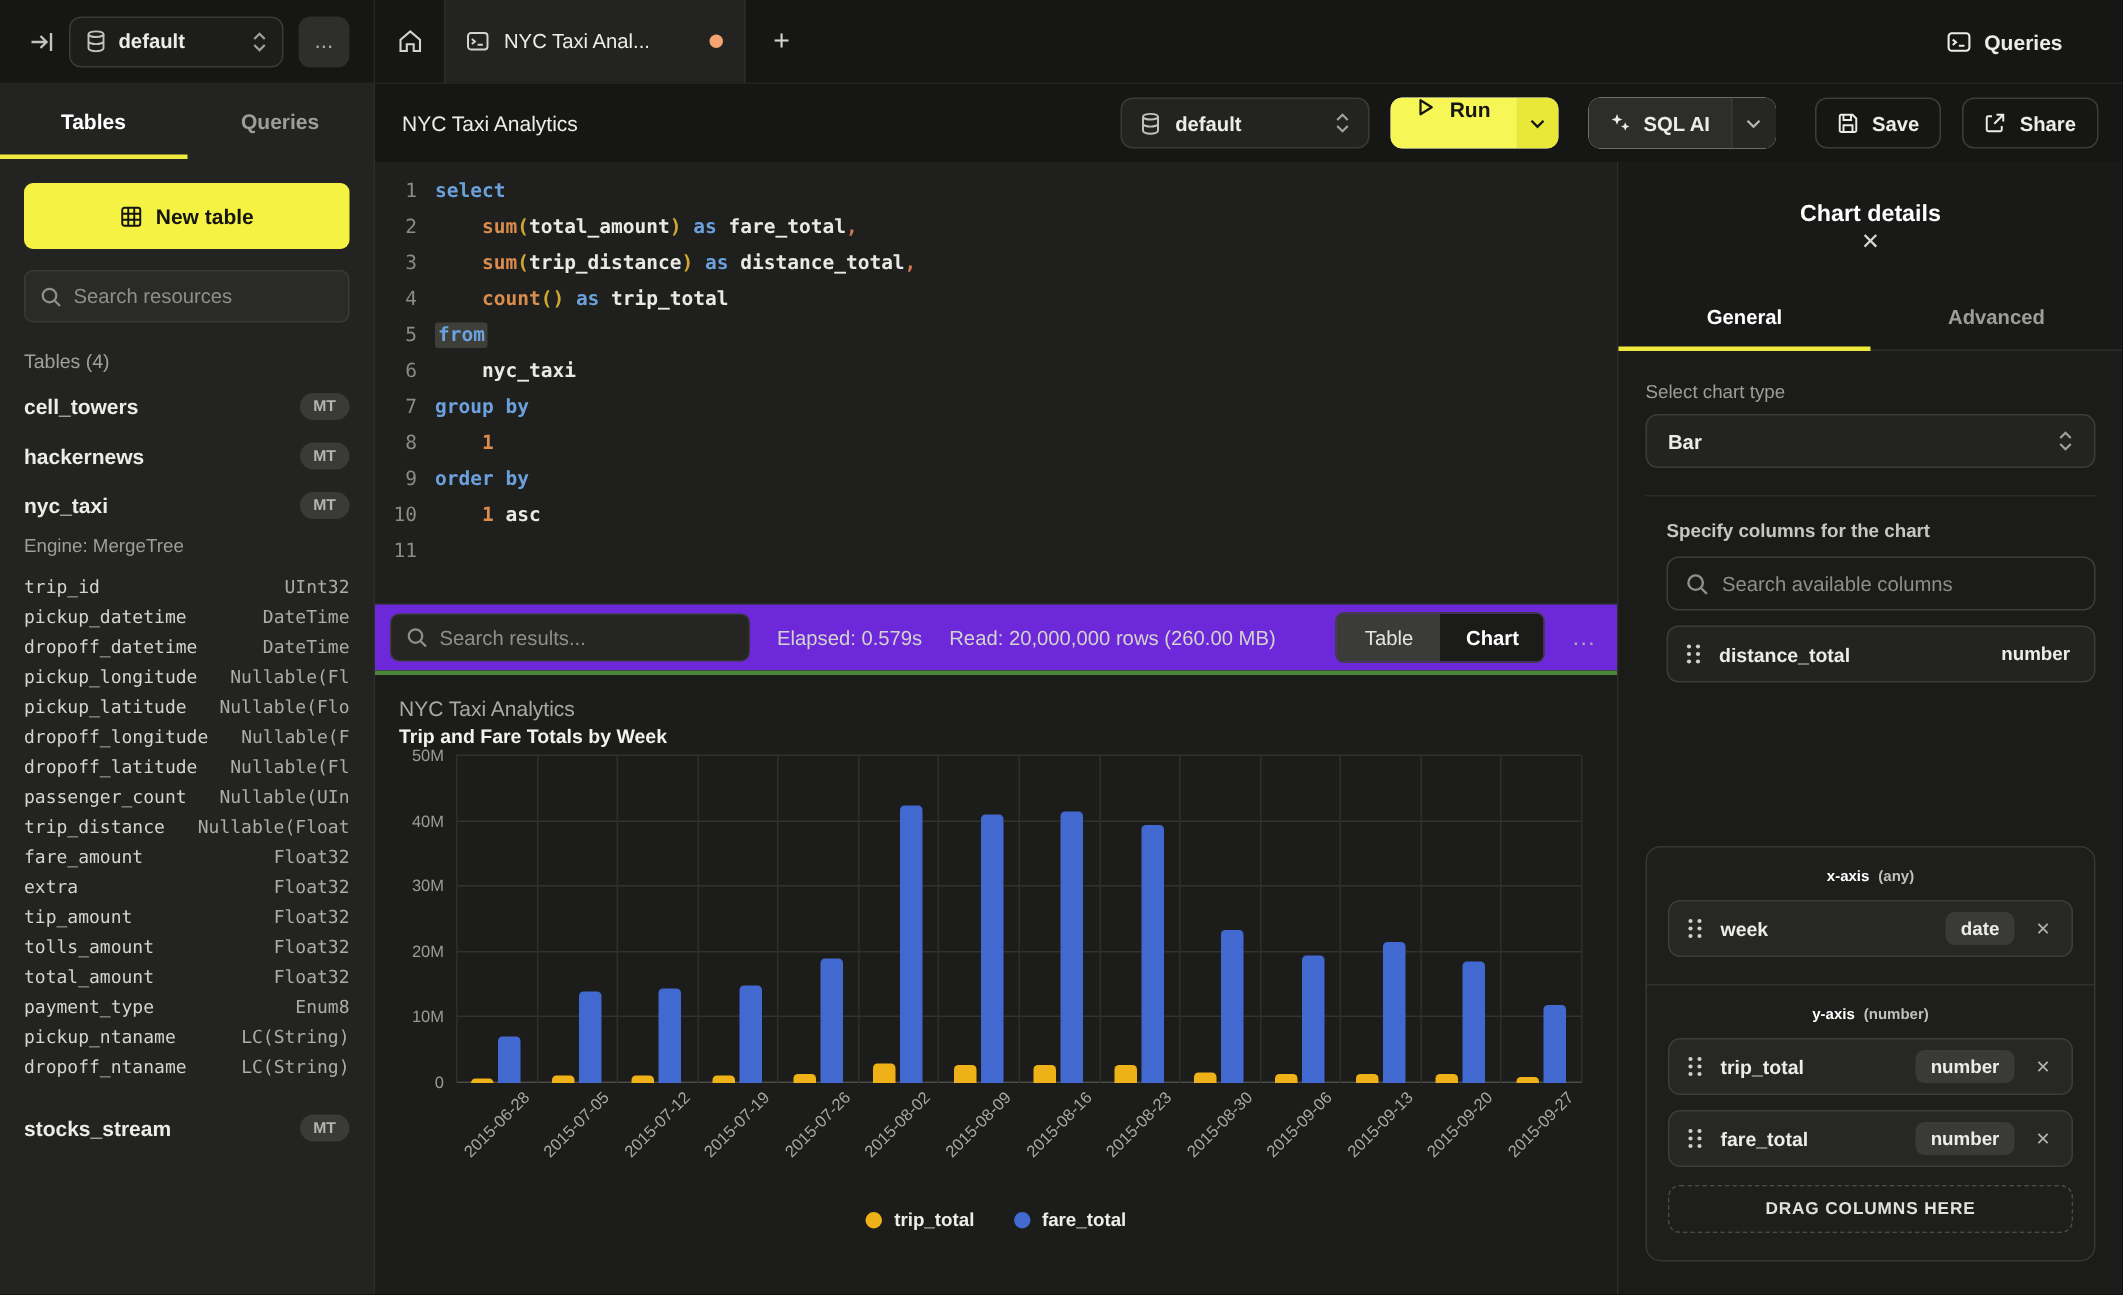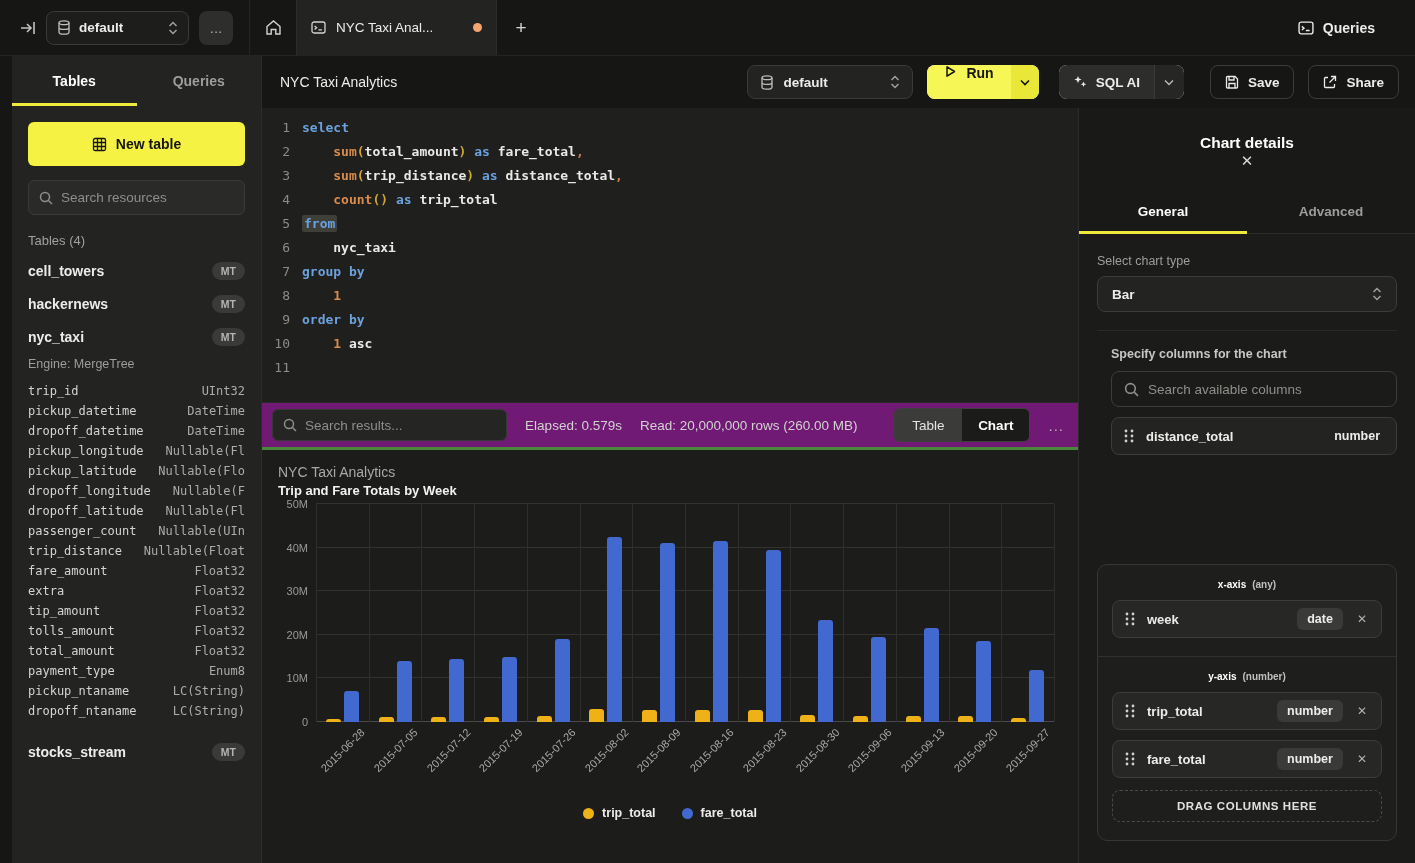--- a/index.html
+++ b/index.html
@@ -20,21 +20,21 @@
   .edit-tab .t-label { font-size:13.5px; color:#ececea; flex:1; white-space:nowrap; overflow:hidden; }
   .dot { width:9px; height:9px; border-radius:50%; }
   .plus-btn { width:48px; background:none; border:none; color:#d3d3d1; font-size:19px; }
   .topbar-right { display:flex; align-items:center; padding-right:40px; }
   .queries-link { display:flex; align-items:center; gap:9px; font-size:14px; font-weight:bold; color:#ececea; cursor:pointer; }
 
   
   .body { flex:1; display:flex; min-height:0; }
 
   
-  .sidebar { width:250px; flex:0 0 250px; background:#232321; border-right:1px solid #2c2c2a; display:flex; flex-direction:column; overflow:hidden;margin-left:12px; }
+  .sidebar { width:250px; flex:0 0 250px; background:#232321; border-right:1px solid #2c2c2a; display:flex; flex-direction:column; overflow:hidden; }
   .side-tabs { height:50px; display:flex; flex:0 0 50px; }
   .side-tab { flex:1; display:flex; align-items:center; justify-content:center; font-size:14px; font-weight:bold; color:#9d9d9b; position:relative; cursor:pointer; }
   .side-tab.active { color:#ffffff; }
   .side-tab.active::after { content:""; position:absolute; left:0; right:0; bottom:0; height:3px; background:#f0e93d; }
   .new-table-btn { margin:16px 16px 0 16px; height:44px; border:none; border-radius:6px; background:#f5f243; color:#151513; font-size:14px; font-weight:bold; display:flex; align-items:center; justify-content:center; gap:9px; cursor:pointer; }
   .search-box { margin:14px 16px 0 16px; height:35px; border-radius:6px; background:#2a2a28; border:1px solid #3a3a38; display:flex; align-items:center; gap:8px; padding:0 10px; }
   .search-box input { flex:1; background:none; border:none; outline:none; color:#dcdcda; font-size:13.5px; font-family:"Liberation Sans", sans-serif; min-width:0; }
   .search-box input::placeholder { color:#8e8e8c; }
   .section-title { margin:18px 16px 6px 16px; font-size:13px; color:#a0a09e; }
   .tables-list { flex:1; overflow:hidden; padding:0 16px; }
@@ -72,21 +72,21 @@
   .tok.fn { color:#d98c4c; }
   .tok.pa { color:#cfa832; }
   .tok.op { color:#cf7950; }
   .tok.num { color:#d98c4c; }
   .tok.id { color:#e9e9e7; }
   .tok.pl { color:#e9e9e7; }
   .tok.ind { display:inline-block; width:4ch; border-left:1px solid #383834; }
   .tok.sel { background:#3f3f3a; border-radius:2px; padding:1px 2px; }
 
   
-  .results-bar { height:45px; flex:0 0 45px; background:#701a75; border-top:1px solid #2a2a28; display:flex; align-items:center; padding:0 14px 0 10px; gap:18px; }
+  .results-bar { height:45px; flex:0 0 45px; background:#6d28d9; border-top:1px solid #2a2a28; display:flex; align-items:center; padding:0 14px 0 10px; gap:18px; }
   .results-search { width:240px; height:32px; margin-left:0; background:#252523; border:1px solid #383836; border-radius:6px; display:flex; align-items:center; gap:8px; padding:0 10px; }
   .results-search input { flex:1; background:none; border:none; outline:none; color:#dcdcda; font-size:13.5px; font-family:"Liberation Sans", sans-serif; min-width:0; }
   .results-search input::placeholder { color:#8e8e8c; }
   .metric { font-size:13.5px; color:#d2d2d0; white-space:nowrap; }
   .spacer { flex:1; }
   .view-toggle { display:flex; border:1px solid #3f3f3d; border-radius:6px; overflow:hidden; height:34px; }
   .view-seg { width:69px; display:flex; align-items:center; justify-content:center; font-size:13.5px; cursor:pointer; }
   .view-seg.inactive { background:#3b3b39; color:#e4e4e2; }
   .view-seg.active { background:#1b1b19; color:#ffffff; font-weight:bold; }
   .more-dots { color:#b0b0ae; font-size:15px; letter-spacing:1px; }

